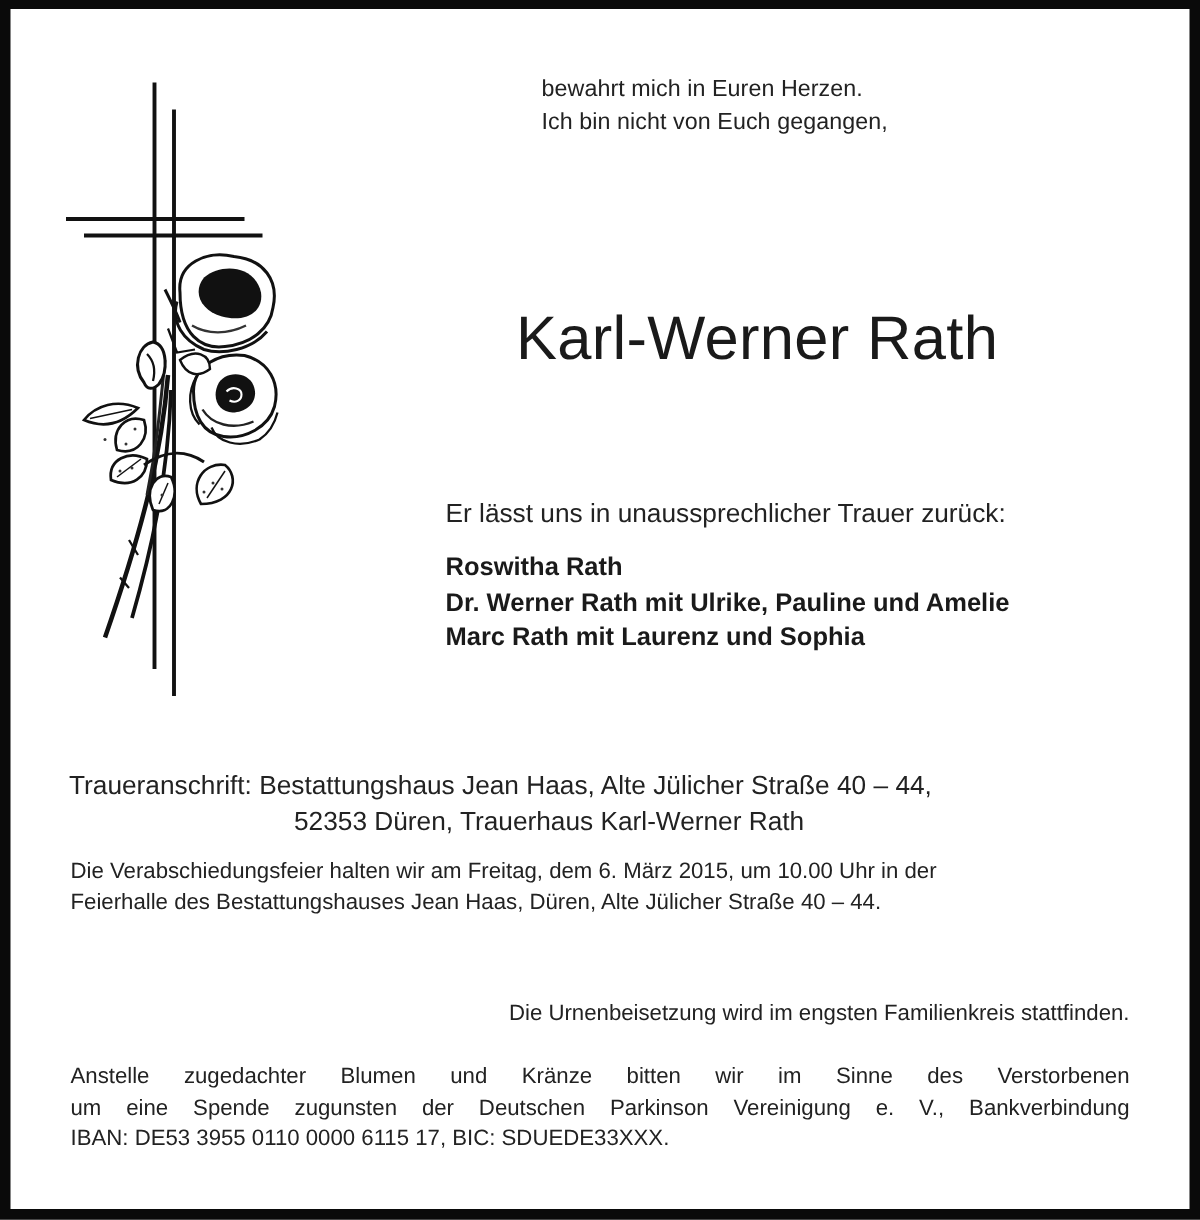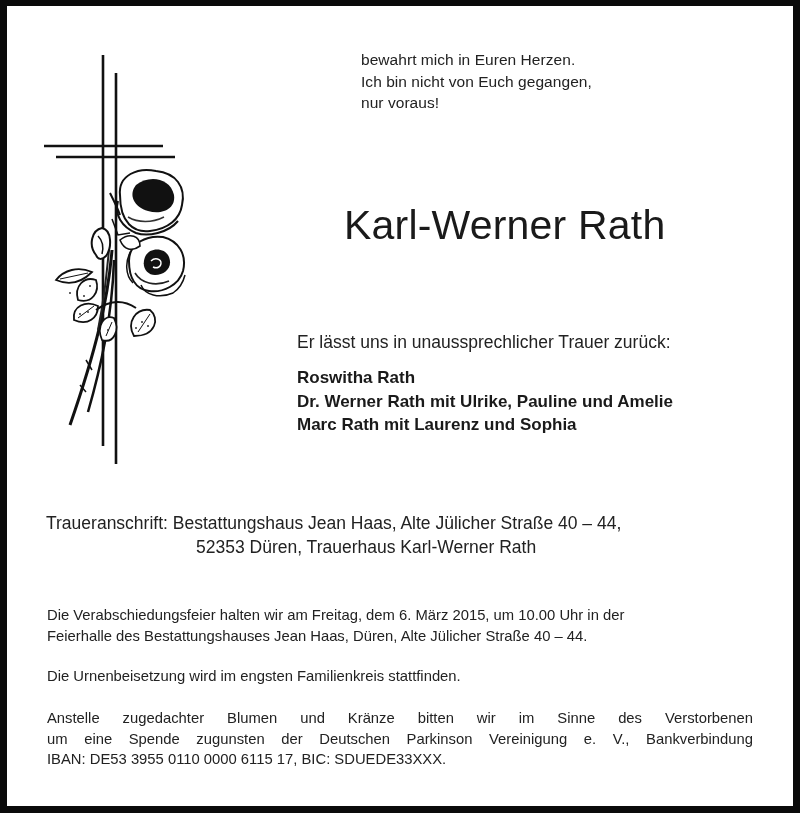--- a/index.html
+++ b/index.html
@@ -98,22 +98,22 @@
     }
     .para {
       position: absolute;
       left: 47px;
       width: 706px;
       font-size: 14.8px;
       line-height: 20.5px;
       color: #222;
     }
     .para div { white-space: nowrap; }
-    .para.p1 { top: 605px; }
-    .para.p2 { top: 666px; }
+    .para.p1 { top: 571px; }
+    .para.p2 { top: 666px; text-align: right; }
     .para.p3 { top: 708px; }
     .para.p3 .justify {
       text-align: justify;
       text-align-last: justify;
       width: 706px;
       white-space: normal;
     }
   </style>
 </head>
 <body>
@@ -177,21 +177,20 @@
       <circle cx="148" cy="326" r="1"></circle>
         <circle cx="136" cy="328" r="1"></circle>
         <circle cx="90" cy="286" r="1"></circle>
     </g>
   </g>
 </svg>
 
 <div class="poem">
   <div>bewahrt mich in Euren Herzen.</div>
   <div>Ich bin nicht von Euch gegangen,</div>
-  <div>nur voraus!</div>
 </div>
 
 <div class="name">Karl-Werner Rath</div>
 <div class="dates birth">* 18.4.1935</div>
 <div class="dates death">† 09.2.2015</div>
 
 <div class="grief">Er lässt uns in unaussprechlicher Trauer zurück:</div>
 
 <div class="family">
   <div>Roswitha Rath</div>

